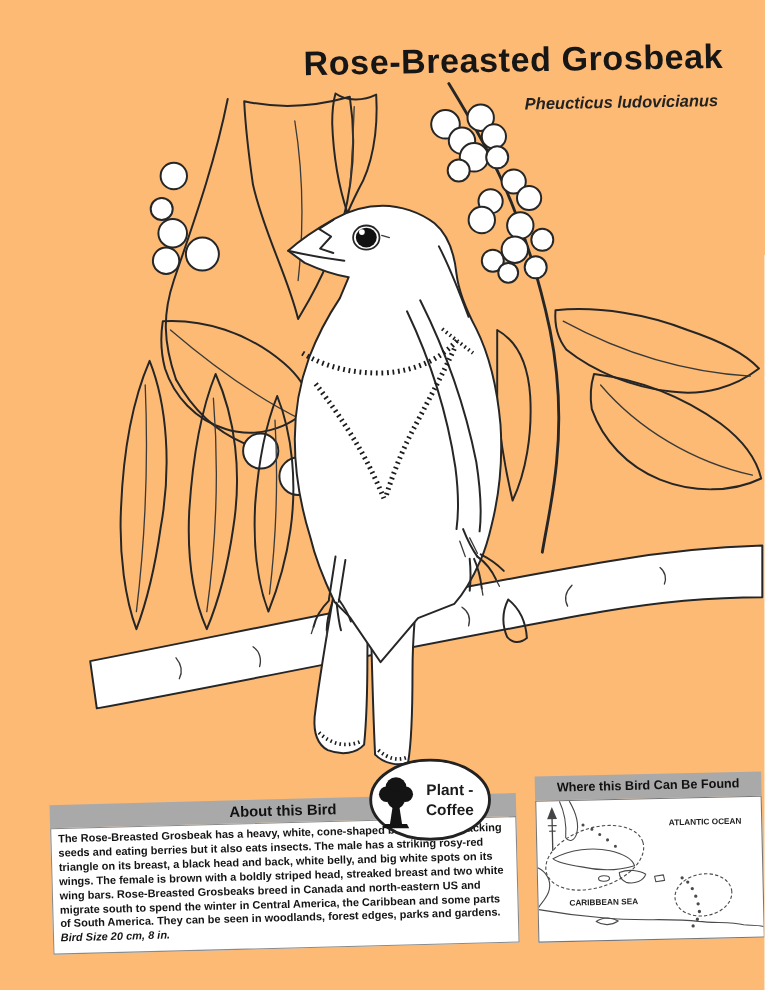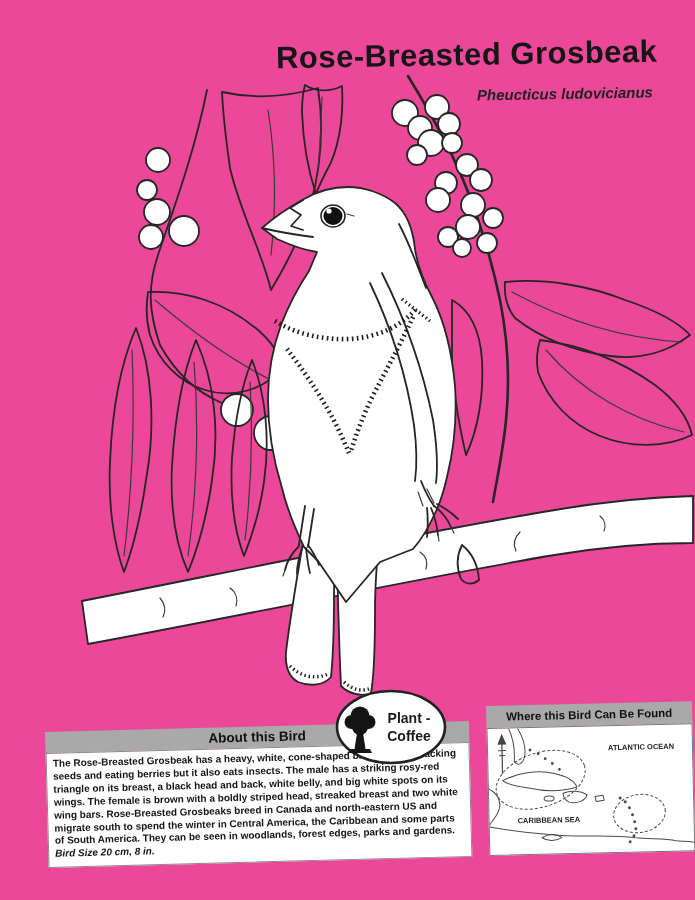--- a/index.html
+++ b/index.html
@@ -1,16 +1,16 @@
 <!DOCTYPE html>
 <html><head>
 <meta charset="utf-8">
 <style>
   html,body{margin:0;padding:0;background:#fff;}
-  .page{position:relative;width:695px;height:900px;background:#ec4899;overflow:hidden;
+  .page{position:relative;width:695px;height:900px;background:#fdba74;overflow:hidden;
         font-family:"Liberation Sans",sans-serif;color:#1d1d1d;}
   
   .title{position:absolute;top:37px;right:38px;font-size:31px;font-weight:800;
          letter-spacing:.5px;transform:rotate(-1deg);white-space:nowrap;color:#161616;}
   .subtitle{position:absolute;top:85px;right:42px;font-size:15px;font-style:italic;
             font-weight:600;transform:rotate(-1deg);color:#222;}
   
   .art{position:absolute;left:0;top:0;}
   .art path,.art line,.art polyline{vector-effect:non-scaling-stroke;}
   .ln{fill:none;stroke:#262626;stroke-width:1.8;stroke-linecap:round;stroke-linejoin:round;}

